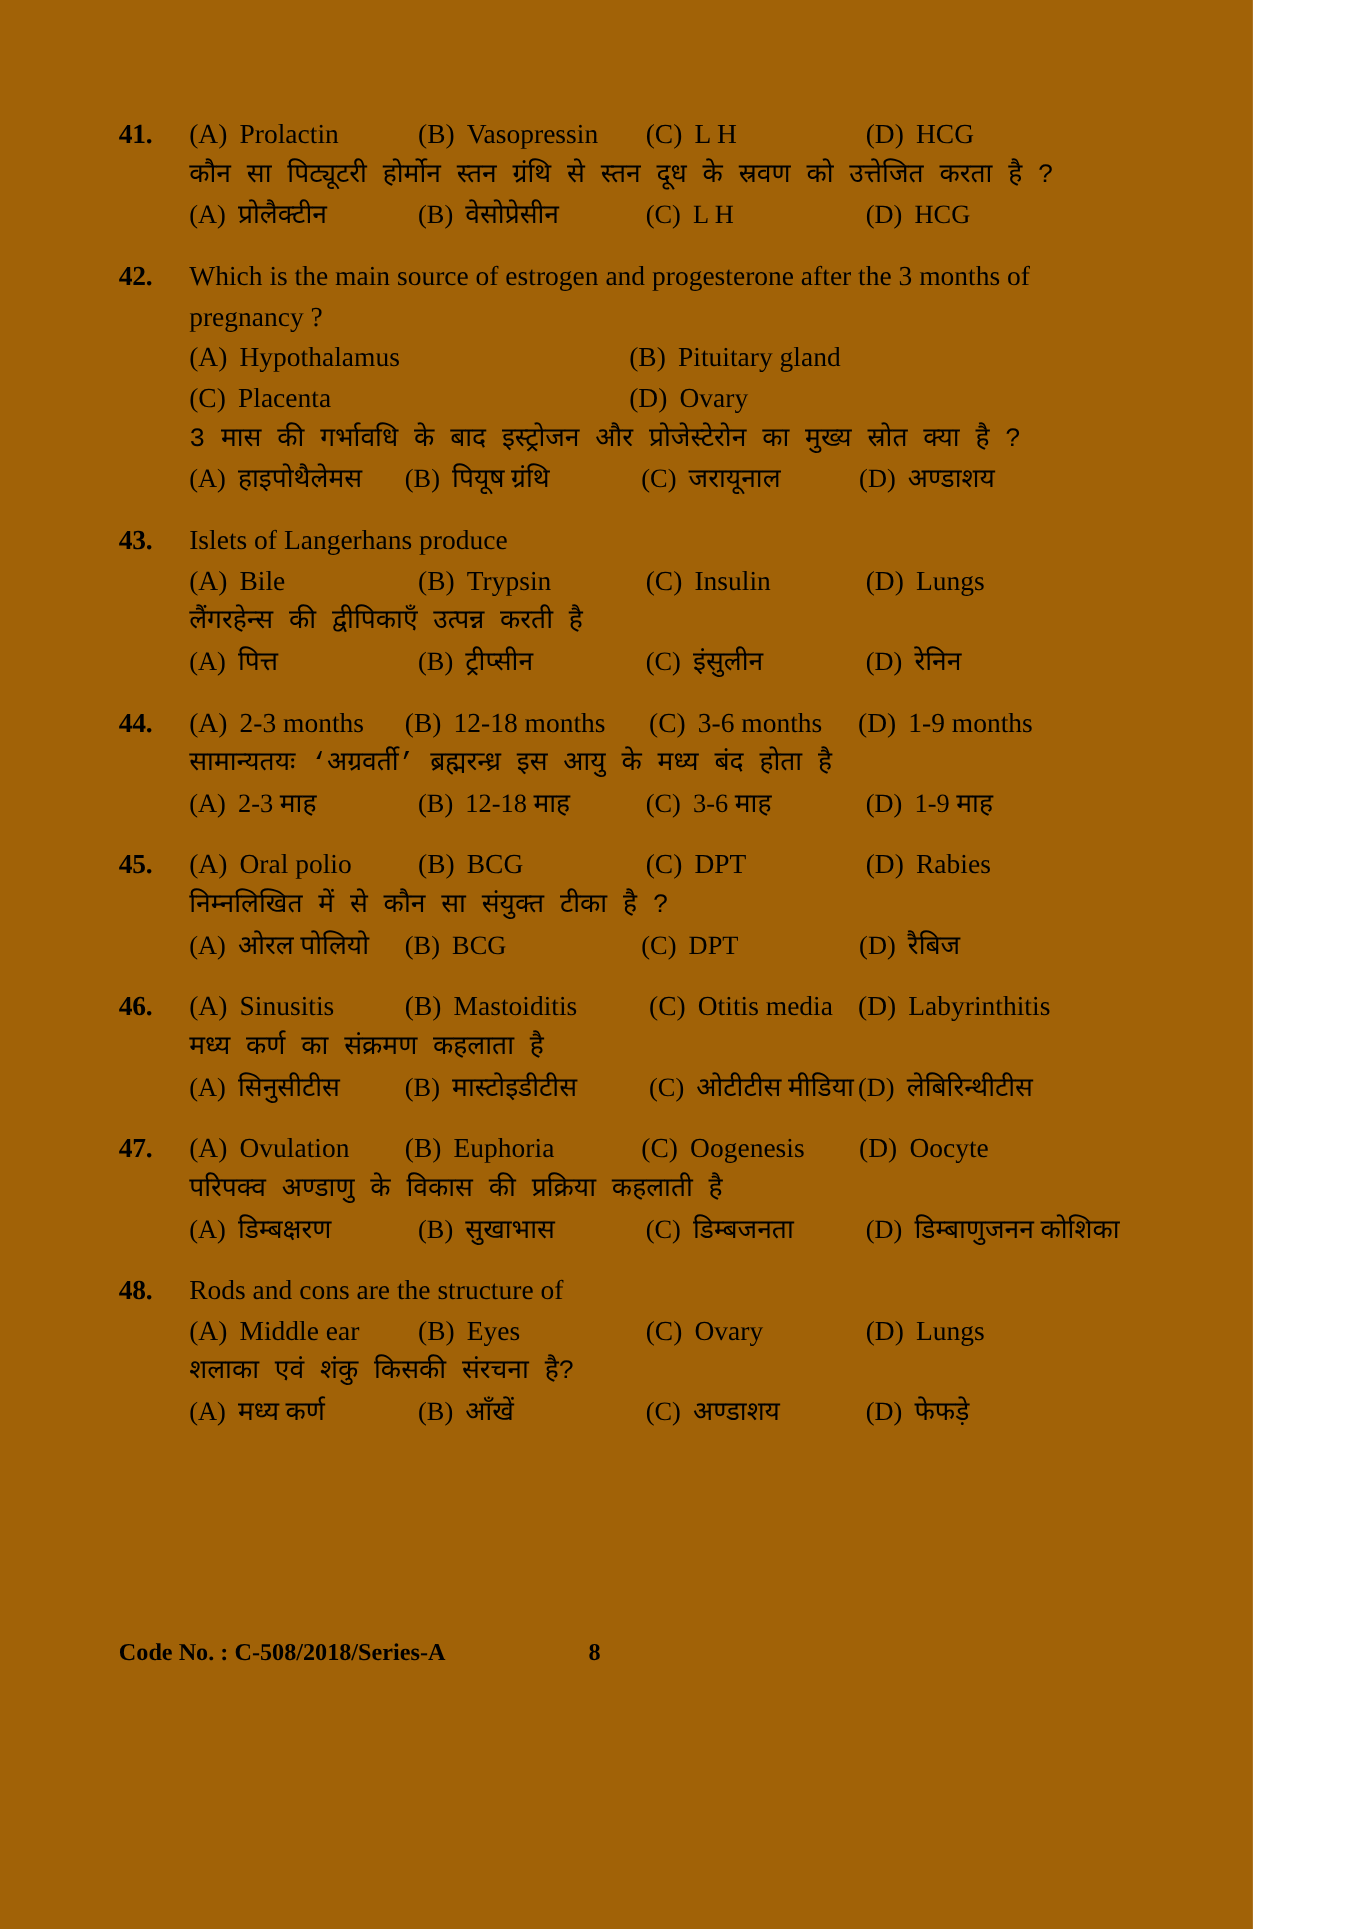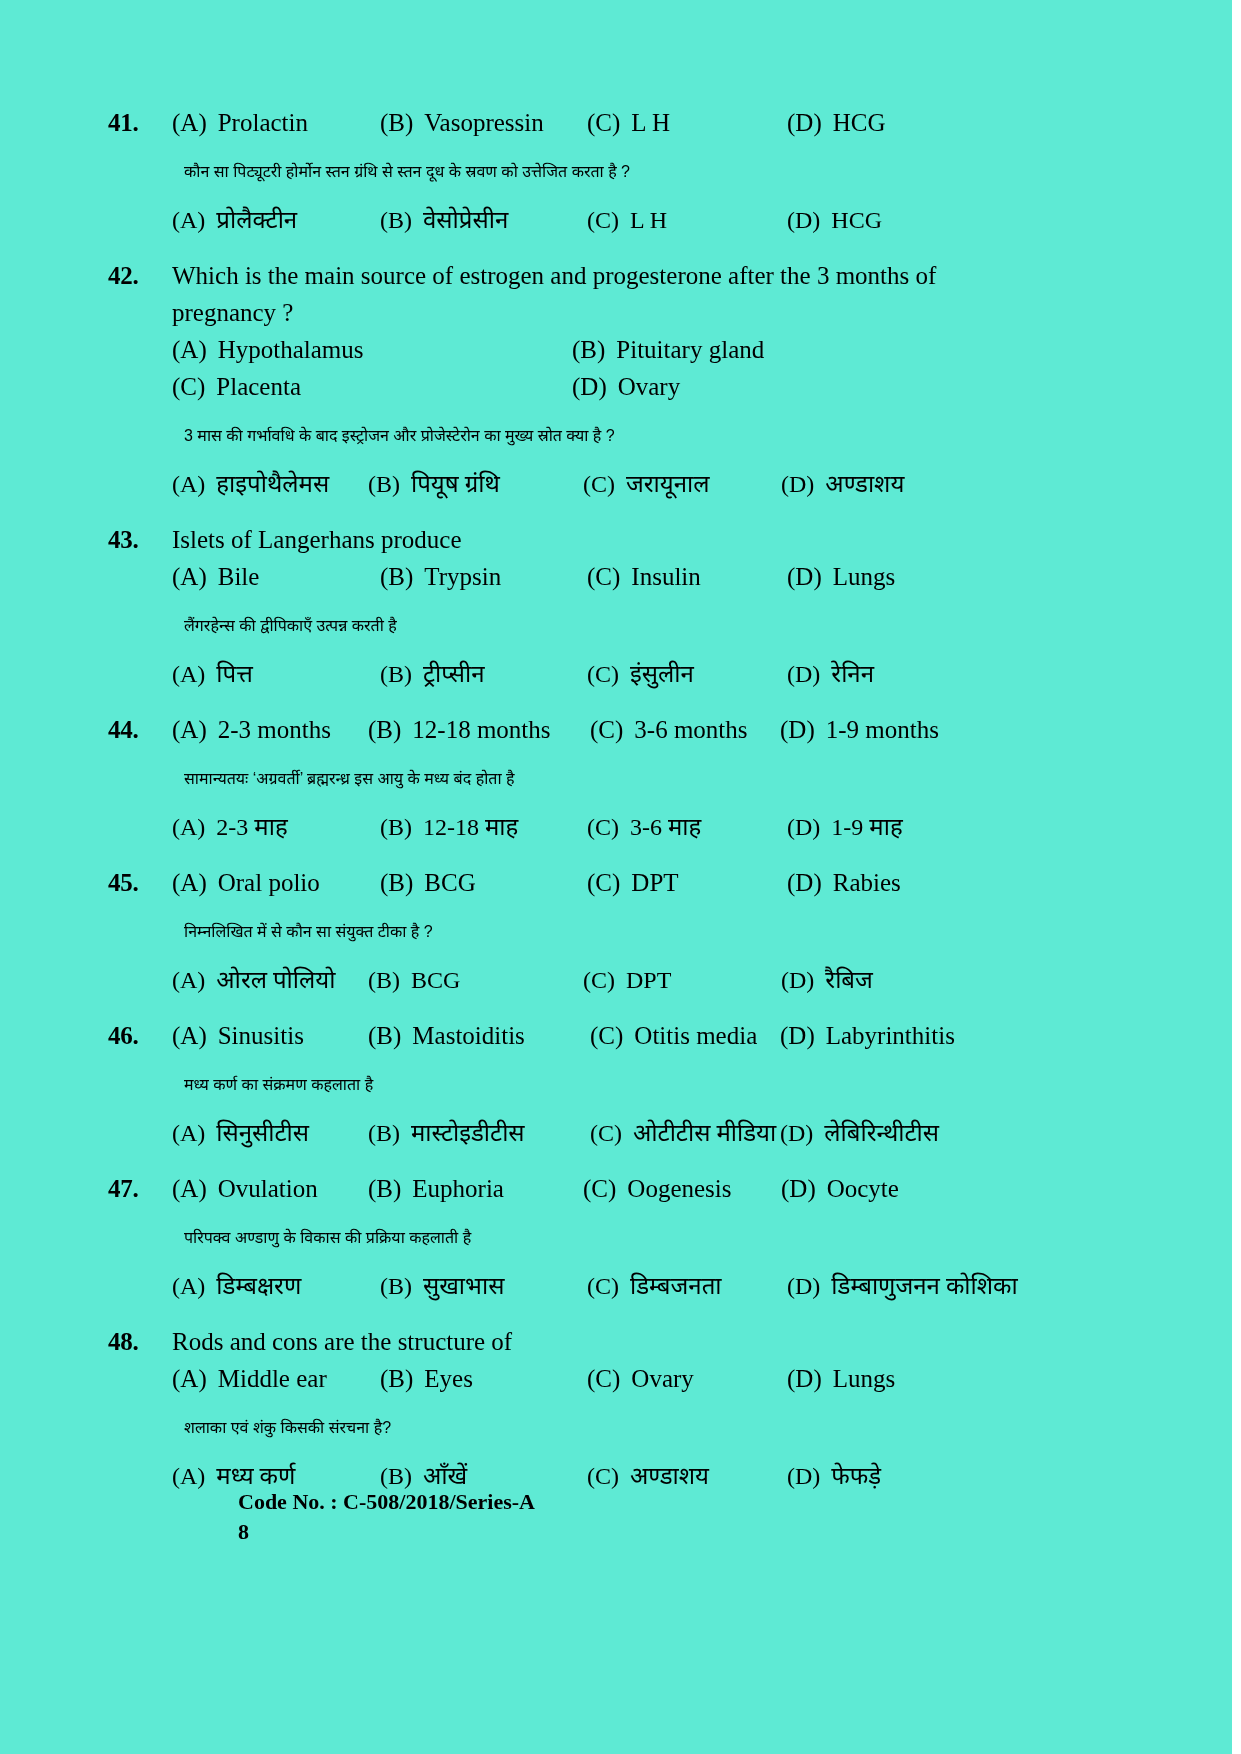--- a/index.html
+++ b/index.html
@@ -12,23 +12,23 @@
     height: 1754px;
     position: relative;
     font-family: "Liberation Serif", "DejaVu Serif", serif;
     color: #000000;
     overflow: hidden;
   }
   .page {
     position: absolute;
     left: 0;
     top: 0;
-    width: 1232px;
+    width: 1139px;
     height: 1754px;
-    background: #5eead4;
+    background: #a16207;
   }
   .content {
     position: absolute;
     left: 108px;
     top: 104px;
     width: 900px;
   }
 
   
   .q {
@@ -51,24 +51,24 @@
   .stem {
     font-size: 25px;
     line-height: 37px;
     margin: 0;
   }
   .stem.just {
     text-align: justify;
     text-align-last: left;
   }
   .hindi {
-    font-size: 16px;
+    font-size: 24px;
     line-height: 37px;
-    margin: 12px;
-    font-family: Liberation Sans, sans-serif;
+    margin: 0;
+    font-family: Liberation Mono, monospace;
   }
   
   .opts {
     display: flex;
     font-size: 25px;
     line-height: 37px;
     margin: 0;
   }
   .opts.hi { font-size: 24px; }
   .opt {
@@ -107,21 +107,20 @@
   .footer {
     position: absolute;
     left: 108px;
     top: 1487px;
     width: 900px;
     font-size: 22px;
     font-weight: bold;
     line-height: 30px;
     display: flex;
     align-items: baseline;
-    flex-direction: column;
   }
   .footer .code { display: inline-block; }
   .footer .pageno {
     display: inline-block;
     margin-left: 130px;
   }
 </style>
 </head>
 <body>
 

